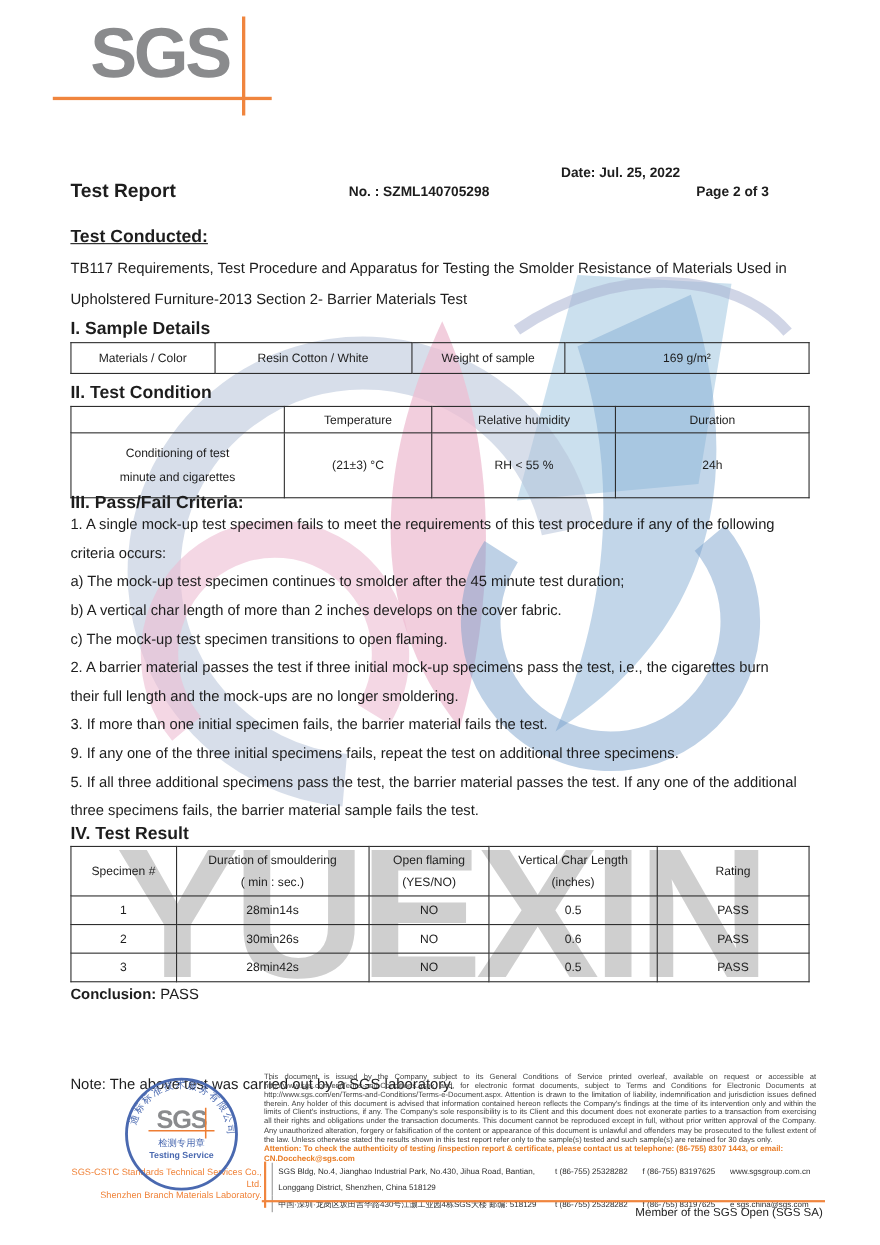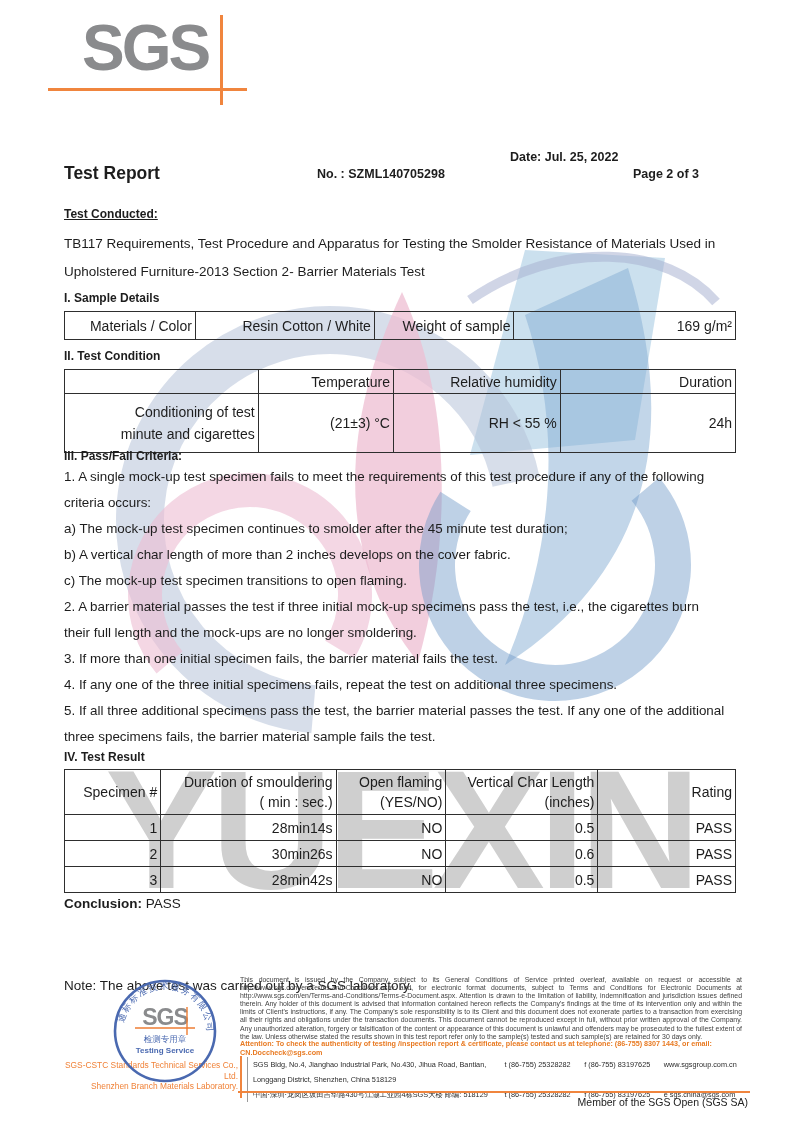--- a/index.html
+++ b/index.html
@@ -13,26 +13,26 @@
   
   #watermark{left:0;top:0;z-index:0;pointer-events:none;}
   
   .sgs-logo{left:82px;top:16px;font-size:64px;font-weight:bold;color:#8a8b8d;letter-spacing:-3px;line-height:1;}
   .orange-vline-top{left:220px;top:15px;width:3px;height:90px;background:#f0853e;}
   .orange-hline-top{left:48px;top:88px;width:199px;height:3px;background:#f0853e;}
   
   .title-main{font-size:17.5px;font-weight:bold;}
   .title-meta{font-size:12.5px;font-weight:bold;}
   
-  .sec-head{font-size:12px;font-weight:bold;}
+  .sec-head{font-size:16px;font-weight:bold;}
   .underl{text-decoration:underline;}
   .bodytext{font-size:13.5px;line-height:28px;}
   
   table{border-collapse:collapse;background:transparent;}
-  td{border:1.6px solid #2e2e2e;text-align:right;font-size:14px;padding:0 3px;background:transparent;}
+  td{border:1.6px solid #2e2e2e;text-align:center;font-size:11px;padding:0 3px;background:transparent;}
   .t-sample td{height:27px;}
   .t-cond .hrow td{height:23px;}
   .t-cond .brow td{height:58px;}
   .cell-2line{line-height:22px;}
   .t-result .hrow td{height:44px;line-height:20px;}
   .t-result .drow td{height:25px;}
   
   .crit-line{font-size:13.4px;line-height:26px;}
   
   .concl{font-size:13.5px;}
@@ -117,21 +117,21 @@
 <div class="abs sec-head z1" style="left:64px;top:449px;">III. Pass/Fail Criteria:</div>
 <div class="abs z1" style="left:64px;top:464px;width:684px;">
   <div class="crit-line">1. A single mock-up test specimen fails to meet the requirements of this test procedure if any of the following</div>
   <div class="crit-line">criteria occurs:</div>
   <div class="crit-line">a) The mock-up test specimen continues to smolder after the 45 minute test duration;</div>
   <div class="crit-line">b) A vertical char length of more than 2 inches develops on the cover fabric.</div>
   <div class="crit-line">c) The mock-up test specimen transitions to open flaming.</div>
   <div class="crit-line">2. A barrier material passes the test if three initial mock-up specimens pass the test, i.e., the cigarettes burn</div>
   <div class="crit-line">their full length and the mock-ups are no longer smoldering.</div>
   <div class="crit-line">3. If more than one initial specimen fails, the barrier material fails the test.</div>
-  <div class="crit-line">4. If any one of the three initial specimens fails, repeat the test on additional three specimens.</div>
+  <div class="crit-line">9. If any one of the three initial specimens fails, repeat the test on additional three specimens.</div>
   <div class="crit-line">5. If all three additional specimens pass the test, the barrier material passes the test. If any one of the additional</div>
   <div class="crit-line">three specimens fails, the barrier material sample fails the test.</div>
 </div>
 
 <div class="abs sec-head z1" style="left:64px;top:750px;">IV. Test Result</div>
 <table class="abs t-result z1" style="left:64px;top:769px;width:672px;">
   <tbody>
       <tr class="hrow">
     <td style="width:92px;">Specimen #</td>
     <td style="width:178px;margin-top:29px;">

